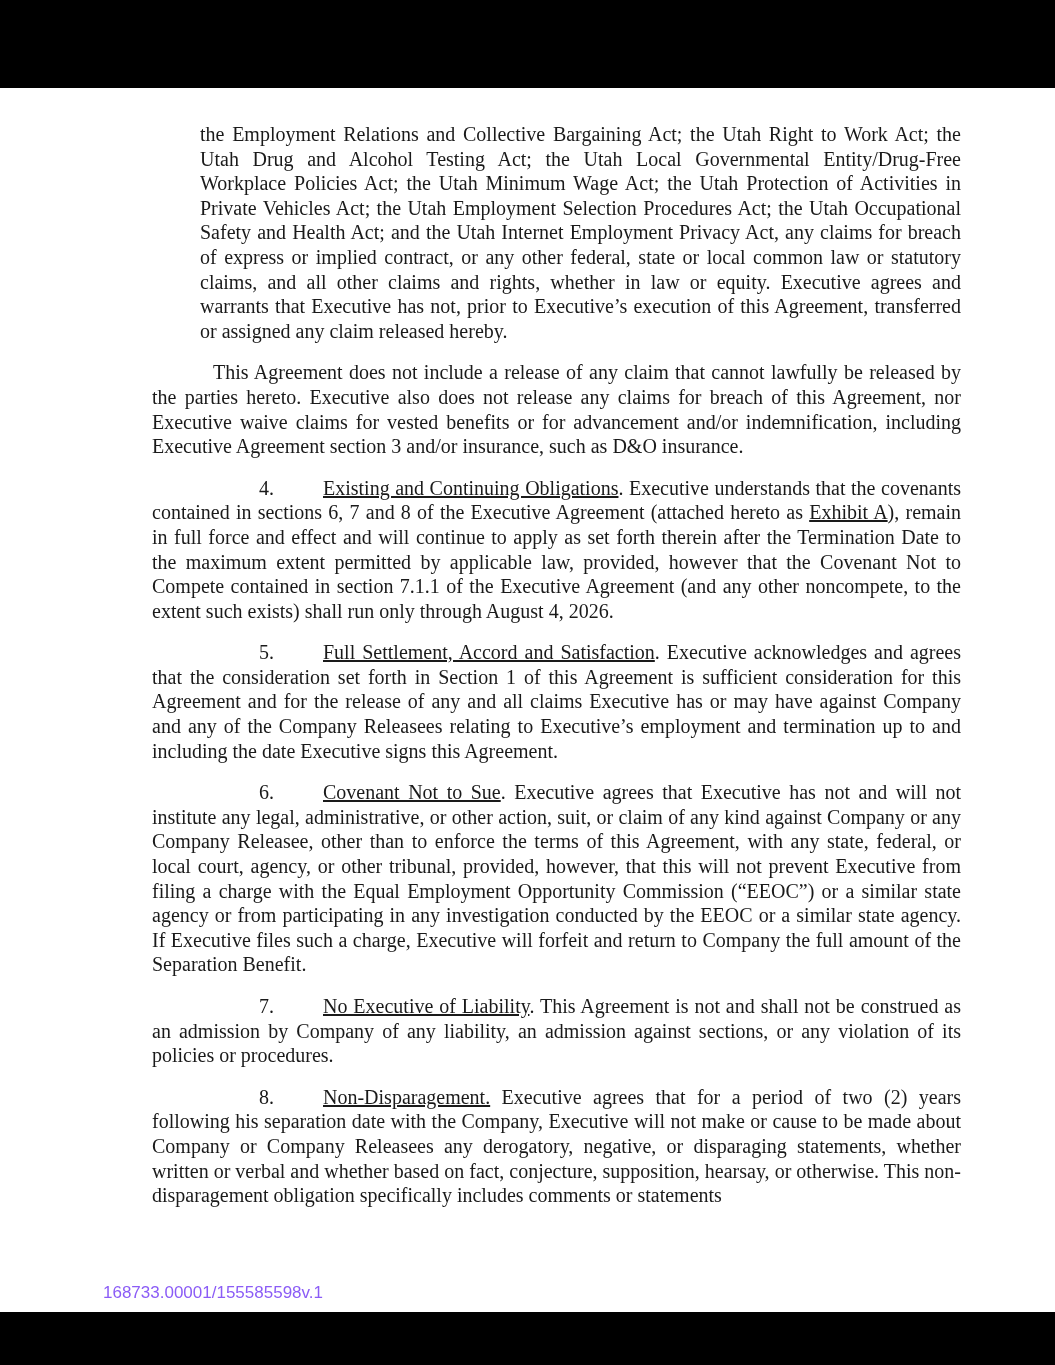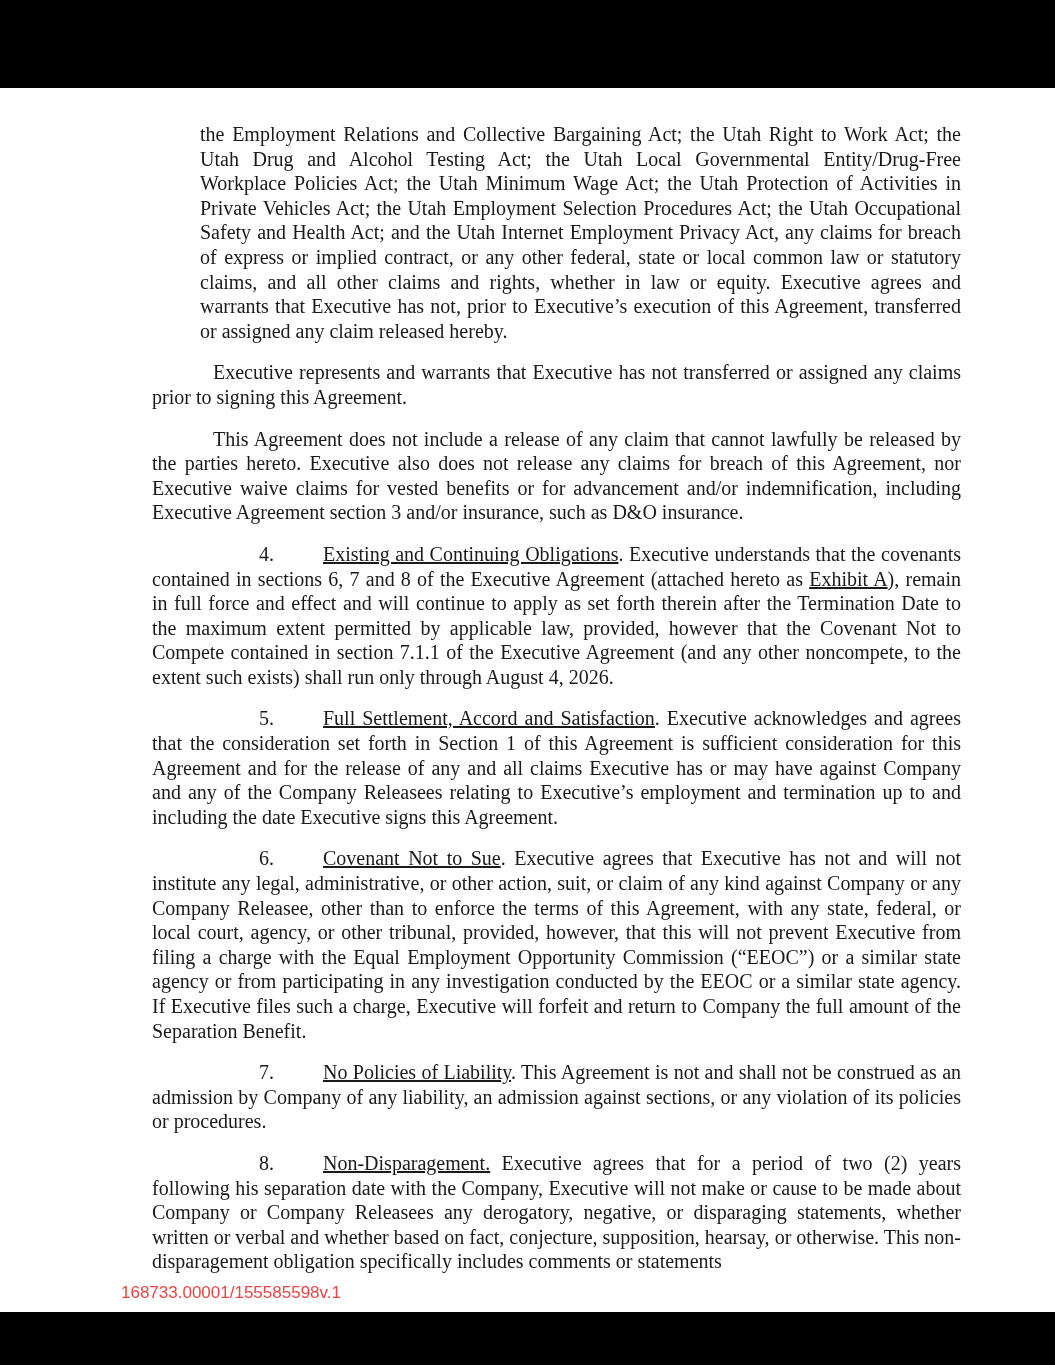--- a/index.html
+++ b/index.html
@@ -41,40 +41,39 @@
   }
   p.para.block { margin-left: 48px; }
   p.para.firstline { text-indent: 61px; }
   p.para.section { text-indent: 107px; }
   .tab { display: inline-block; width: 49px; }
   .b { font-weight: normal; }
   .u { text-decoration: underline; }
 
   .doc-footer {
     position: absolute;
-    left: 121px;
+    left: 103px;
     top: 1283px;
     font-family: "Liberation Sans", sans-serif;
     font-size: 17px;
-    color: #ef4444;
+    color: #8b5cf6;
   }
 </style>
 </head>
 <body>
 
 <div class="page" style="--letterbox: #000000; --page-bg: #ffffff; --text-color: #1a1a1a;">
   <div class="letterbox top"></div>
 
   <div class="content">
       <p class="para block"><span>the Employment Relations and Collective Bargaining Act; the Utah Right to Work Act; the Utah Drug and Alcohol Testing Act; the Utah Local Governmental Entity/Drug-Free Workplace Policies Act; the Utah Minimum Wage Act; the Utah Protection of Activities in Private Vehicles Act; the Utah Employment Selection Procedures Act; the Utah Occupational Safety and Health Act; and the Utah Internet Employment Privacy Act, any claims for breach of express or implied contract, or any other federal, state or local common law or statutory claims, and all other claims and rights, whether in law or equity. Executive agrees and warrants that Executive has not, prior to Executive’s execution of this Agreement, transferred or assigned any claim released hereby.</span></p>
-      <p class="para firstline"><span>Executive represents and warrants that Executive has not transferred or assigned any claims prior to signing this Agreement.</span></p>
       <p class="para firstline"><span>This Agreement does not include a release of any claim that cannot lawfully be released by the parties hereto. Executive also does not release any claims for breach of this Agreement, nor Executive waive claims for vested benefits or for advancement and/or indemnification, including Executive Agreement section 3 and/or insurance, such as D&amp;O insurance.</span></p>
       <p class="para section"><span>4.</span><span class="tab"></span><span class="b u">Existing and Continuing Obligations</span><span>. Executive understands that the covenants contained in sections 6, 7 and 8 of the Executive Agreement (attached hereto as </span><span class="u">Exhibit A</span><span>), remain in full force and effect and will continue to apply as set forth therein after the Termination Date to the maximum extent permitted by applicable law, provided, however that the Covenant Not to Compete contained in section 7.1.1 of the Executive Agreement (and any other noncompete, to the extent such exists) shall run only through August 4, 2026.</span></p>
       <p class="para section"><span>5.</span><span class="tab"></span><span class="b u">Full Settlement, Accord and Satisfaction</span><span>. Executive acknowledges and agrees that the consideration set forth in Section 1 of this Agreement is sufficient consideration for this Agreement and for the release of any and all claims Executive has or may have against Company and any of the Company Releasees relating to Executive’s employment and termination up to and including the date Executive signs this Agreement.</span></p>
       <p class="para section"><span>6.</span><span class="tab"></span><span class="b u">Covenant Not to Sue</span><span>. Executive agrees that Executive has not and will not institute any legal, administrative, or other action, suit, or claim of any kind against Company or any Company Releasee, other than to enforce the terms of this Agreement, with any state, federal, or local court, agency, or other tribunal, provided, however, that this will not prevent Executive from filing a charge with the Equal Employment Opportunity Commission (“</span><span class="b">EEOC</span><span>”) or a similar state agency or from participating in any investigation conducted by the EEOC or a similar state agency. If Executive files such a charge, Executive will forfeit and return to Company the full amount of the Separation Benefit.</span></p>
-      <p class="para section"><span>7.</span><span class="tab"></span><span class="b u">No Policies of Liability</span><span>. This Agreement is not and shall not be construed as an admission by Company of any liability, an admission against sections, or any violation of its policies or procedures.</span></p>
+      <p class="para section"><span>7.</span><span class="tab"></span><span class="b u">No Executive of Liability</span><span>. This Agreement is not and shall not be construed as an admission by Company of any liability, an admission against sections, or any violation of its policies or procedures.</span></p>
       <p class="para section"><span>8.</span><span class="tab"></span><span class="b u">Non-Disparagement.</span><span> Executive agrees that for a period of two (2) years following his separation date with the Company, Executive will not make or cause to be made about Company or Company Releasees any derogatory, negative, or disparaging statements, whether written or verbal and whether based on fact, conjecture, supposition, hearsay, or otherwise. This non-disparagement obligation specifically includes comments or statements</span></p>
     </div>
 
   <div class="doc-footer">168733.00001/155585598v.1</div>
 
   <div class="letterbox bottom"></div>
 </div>
 
 </body></html>

